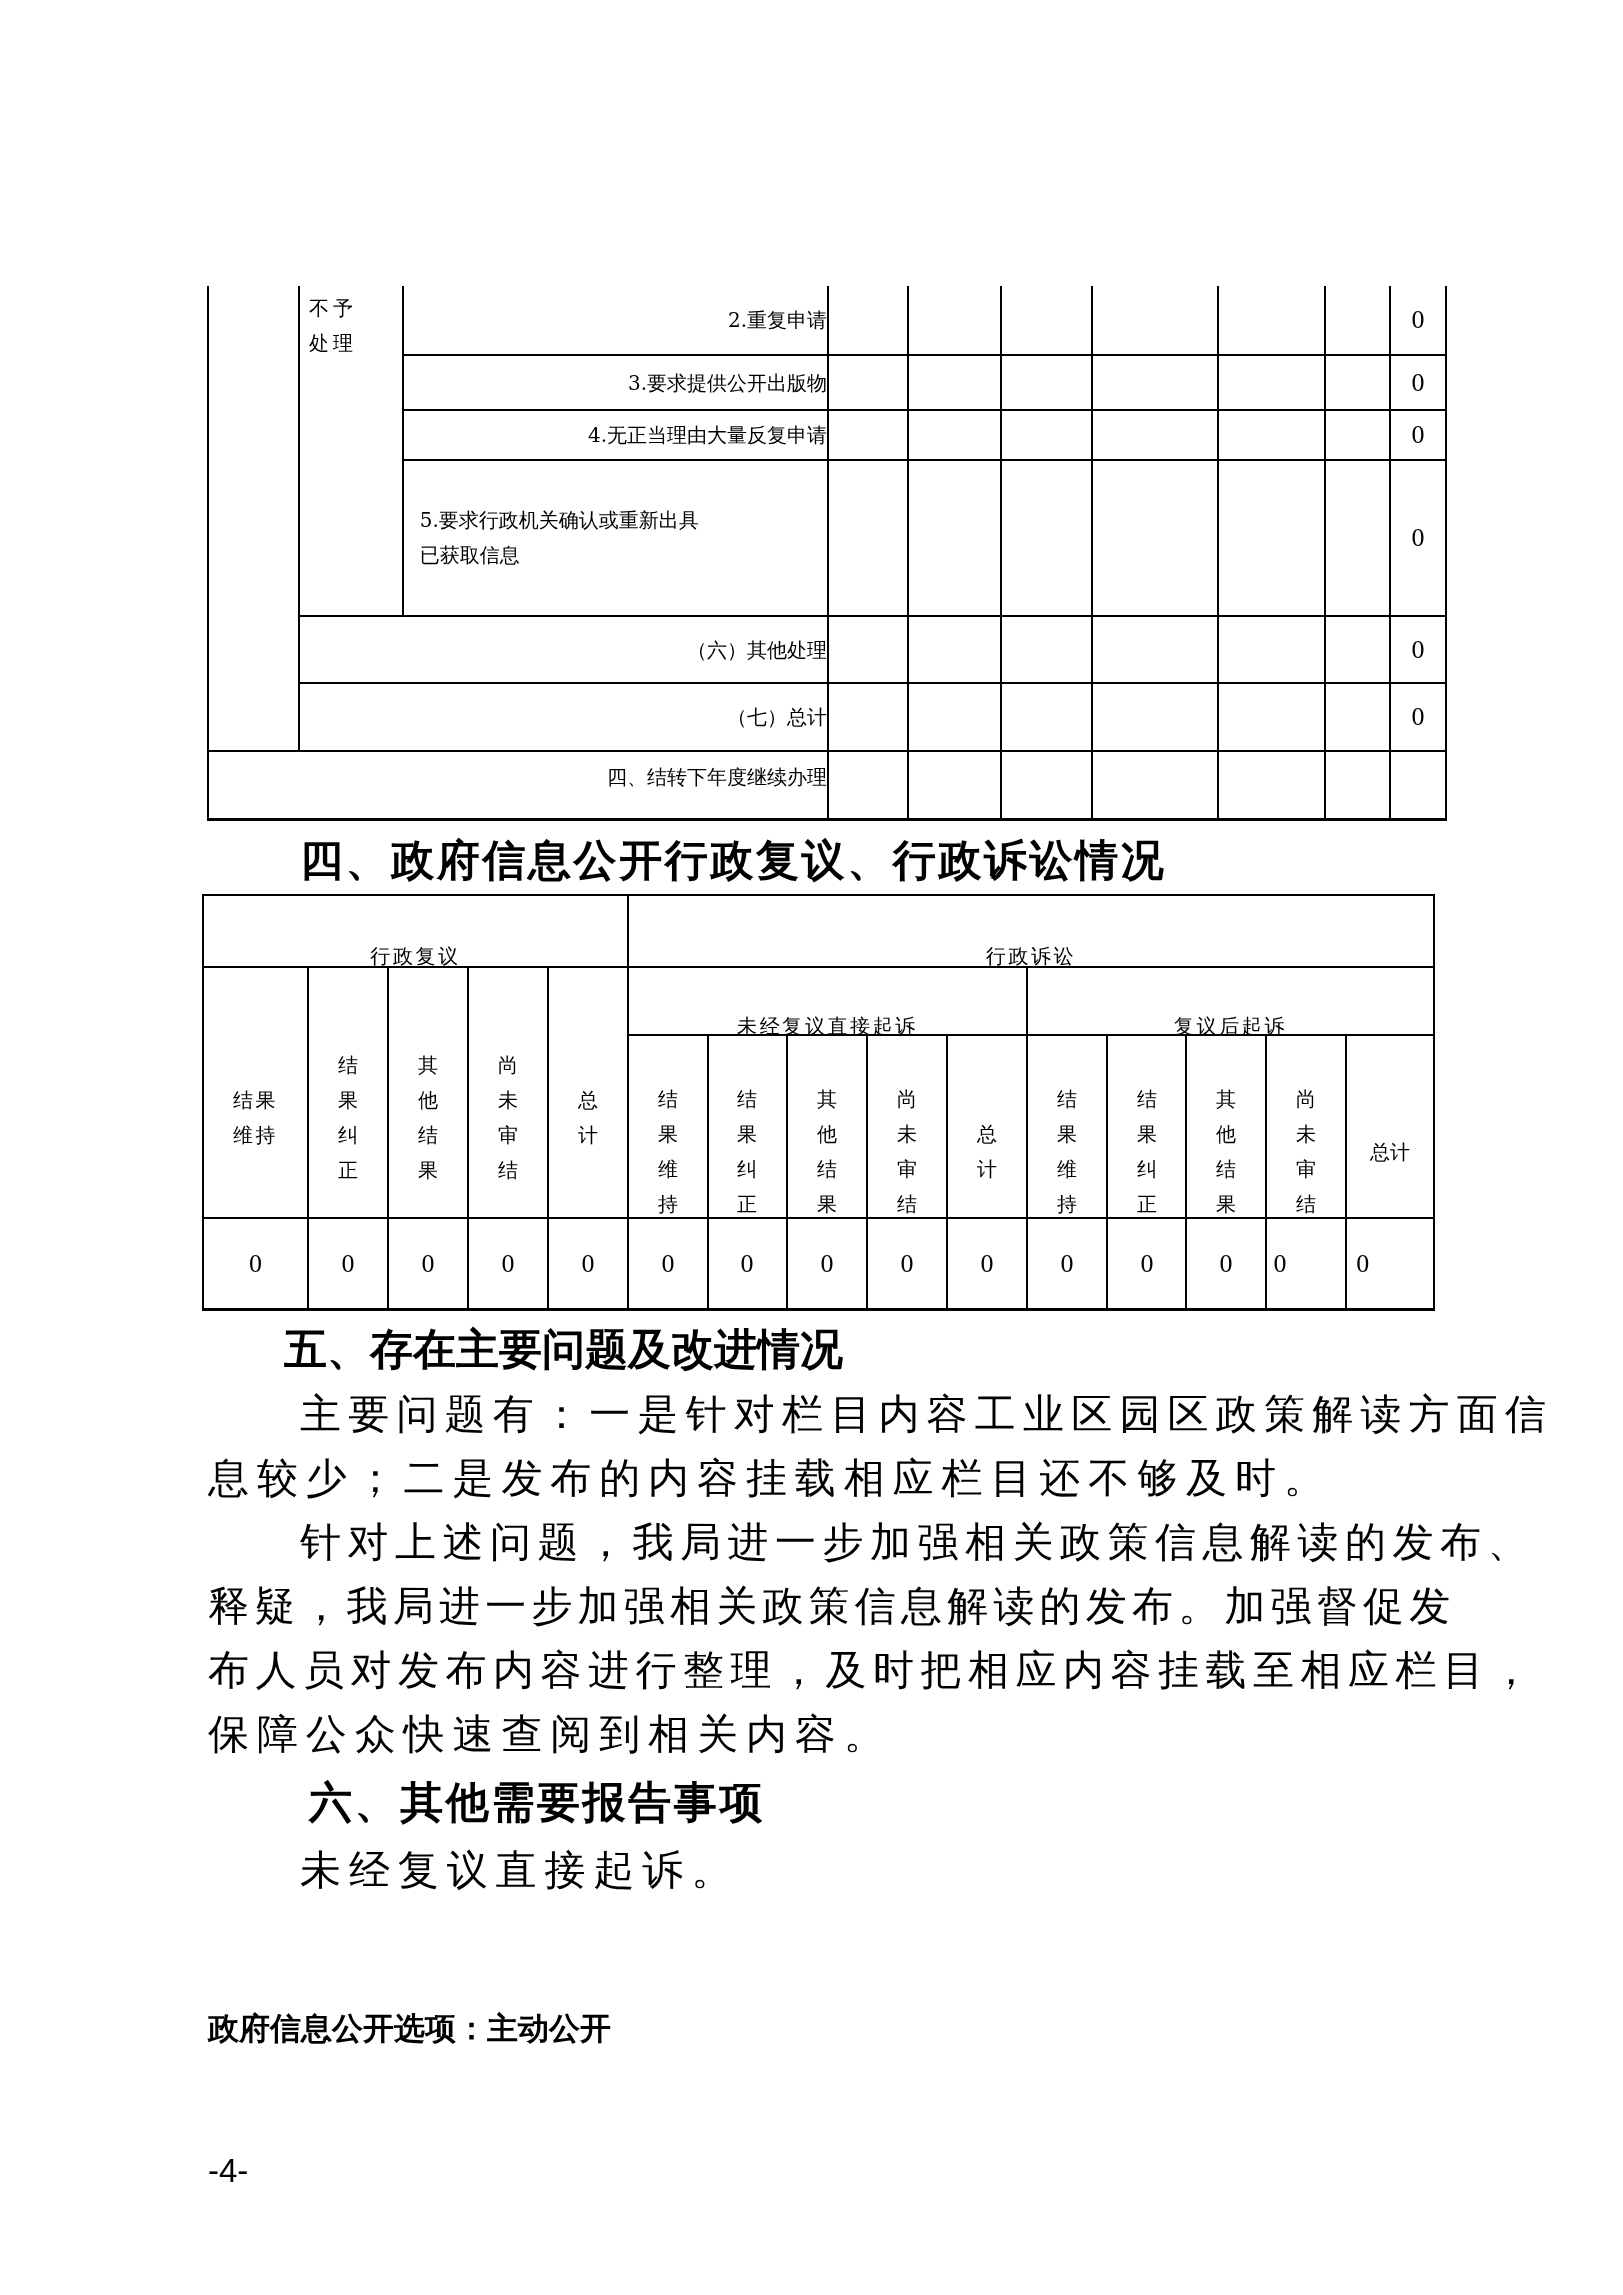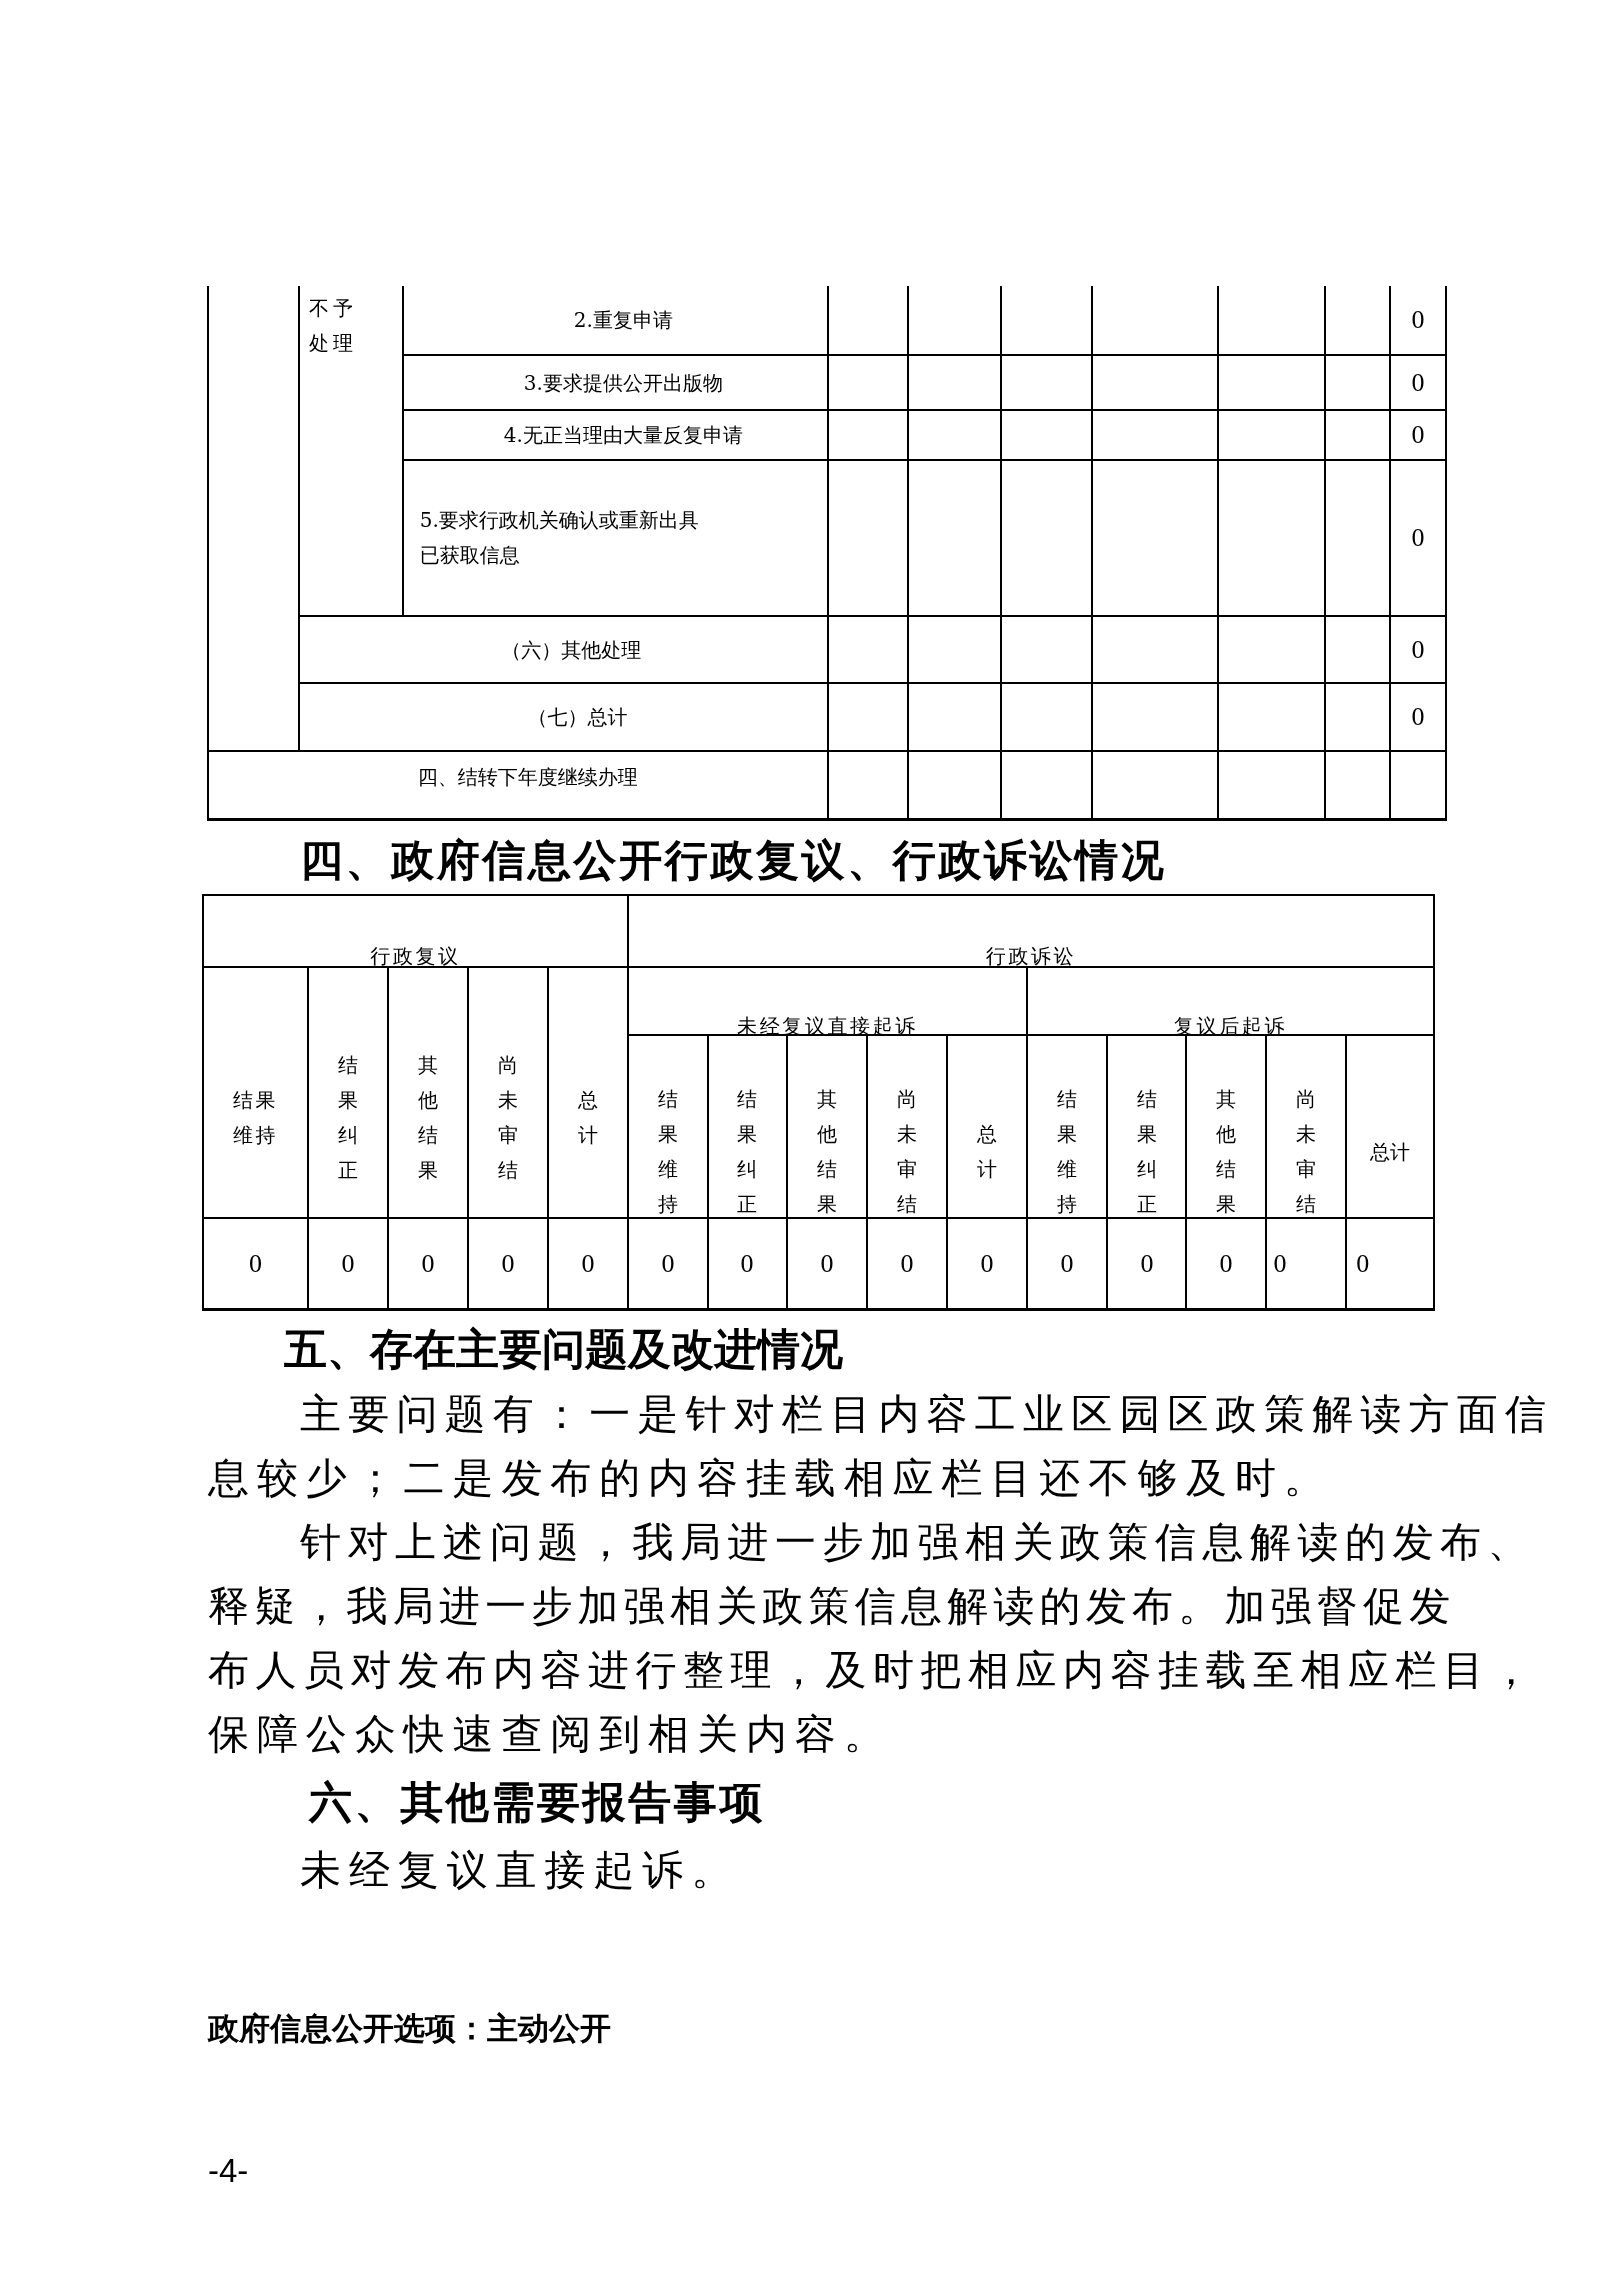--- a/index.html
+++ b/index.html
@@ -2,21 +2,21 @@
 <html style="font-size:10.5px"><head>
 <meta charset="utf-8">
 <style>
   html, body { margin: 0; padding: 0; background: #ffffff; }
   body { width: 1623px; height: 2295px; position: relative; overflow: hidden;
          font-family: "DejaVu Serif", "Liberation Serif", serif; color: #000; }
   .abs { position: absolute; }
   .ln { position: absolute; background: #000; }
   .cell { position: absolute; display: flex; align-items: center; justify-content: center;
           font-size: 20px; line-height: 1.6; text-align: center; box-sizing: border-box; }
-  .cell.left { justify-content: center; padding-left: 15.7px; text-align: left; }
+  .cell.left { justify-content: flex-end; padding-left: 15.7px; text-align: left; }
   .num { font-family: "Liberation Serif", serif; font-size: 26px; }
   .h2 { position: absolute; font-family: "DejaVu Sans", sans-serif; font-weight: bold; font-size: 43px; }
   .para { position: absolute; font-size: 41px; letter-spacing: 7.9px; white-space: nowrap; }
   .t2h { font-family: "DejaVu Sans", sans-serif; margin-top: 25px; }
 </style>
 </head>
 <body>
 
 <div>
 

